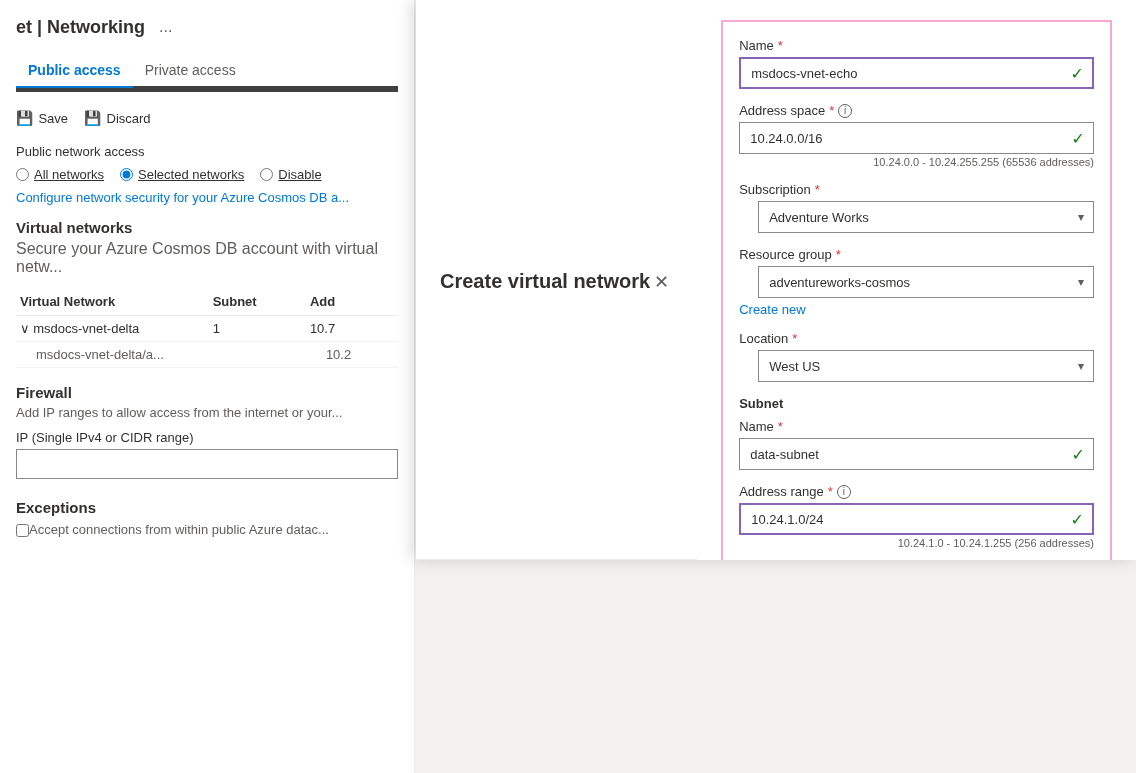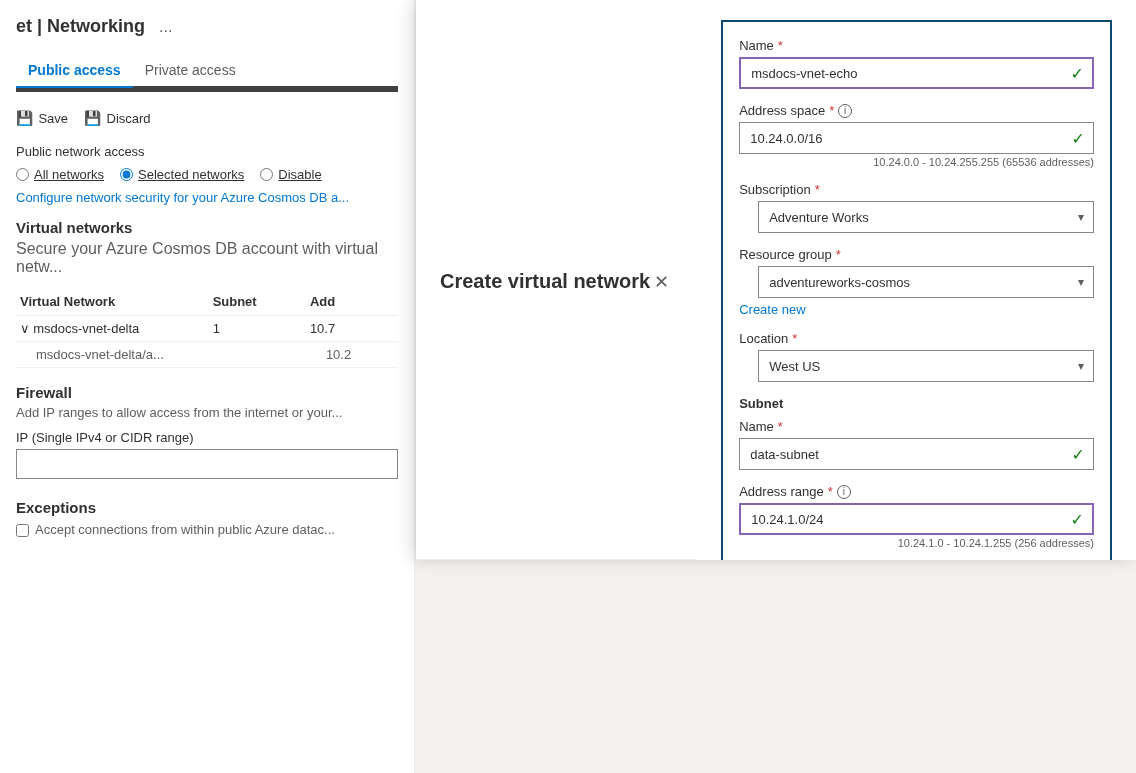--- a/index.html
+++ b/index.html
@@ -19,21 +19,21 @@
       width: 415px;
       min-width: 415px;
       background: #fff;
       padding: 16px;
       overflow-y: auto;
       border-right: 1px solid #edebe9;
     }
 
     .page-header {
       display: flex;
-      align-items: flex-start;
+      align-items: center;
       gap: 8px;
       margin-bottom: 16px;
     }
     .page-title {
       font-size: 18px;
       font-weight: 600;
       color: #323130;
     }
     .ellipsis-btn {
       cursor: pointer;
@@ -161,21 +161,20 @@
       color: #323130;
       outline: none;
       margin-bottom: 10px;
       height: 30px;
     }
 
     .exceptions-title { font-size: 15px; font-weight: 600; margin-top: 10px; margin-bottom: 6px; }
     .checkbox-item {
       display: flex;
       align-items: flex-start;
-      gap: 6px;
       font-size: 13px;
       color: #605e5c;
     }
     .checkbox-item input[type=checkbox] { margin-top: 2px; }
 
     
     .right-overlay {
       position: absolute;
       right: 0;
       top: 0;
@@ -210,21 +209,21 @@
     }
 
     .panel-body {
       flex: 1;
       overflow-y: auto;
       padding: 20px 24px;
     }
 
     
     .form-box {
-      border: 2px solid #0c4a6e;
+      border: 2px solid #f9a8d4;
       padding: 16px;
     }
 
     .form-group {
       margin-bottom: 14px;
     }
     .form-label {
       font-size: 13px;
       color: #323130;
       margin-bottom: 4px;

